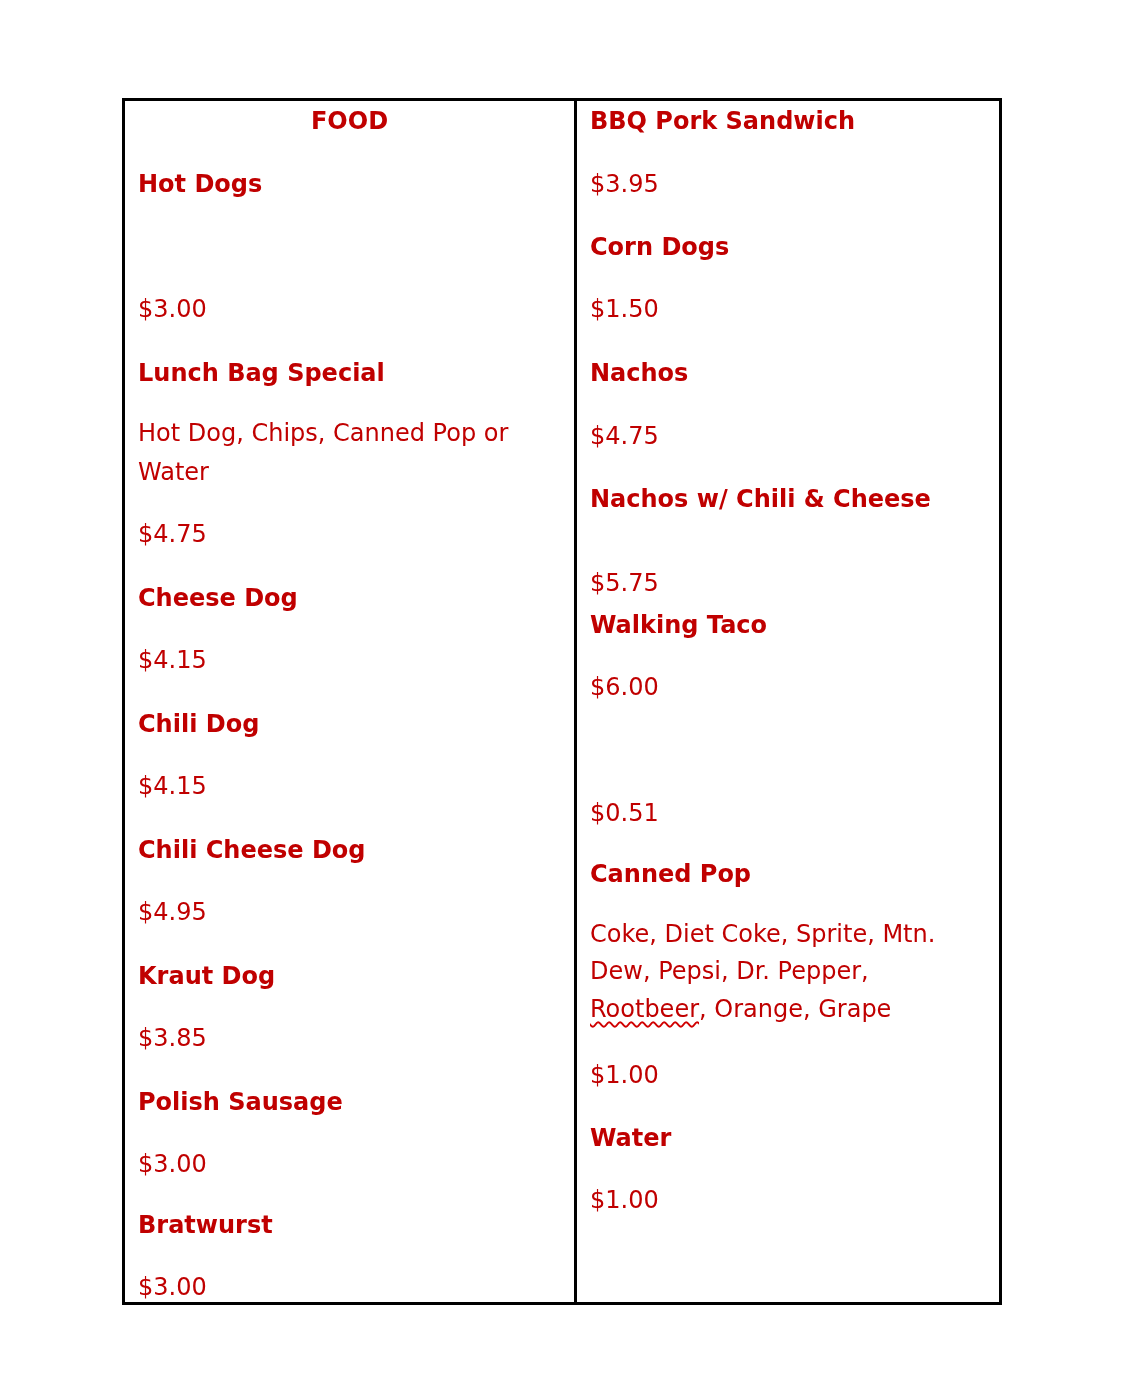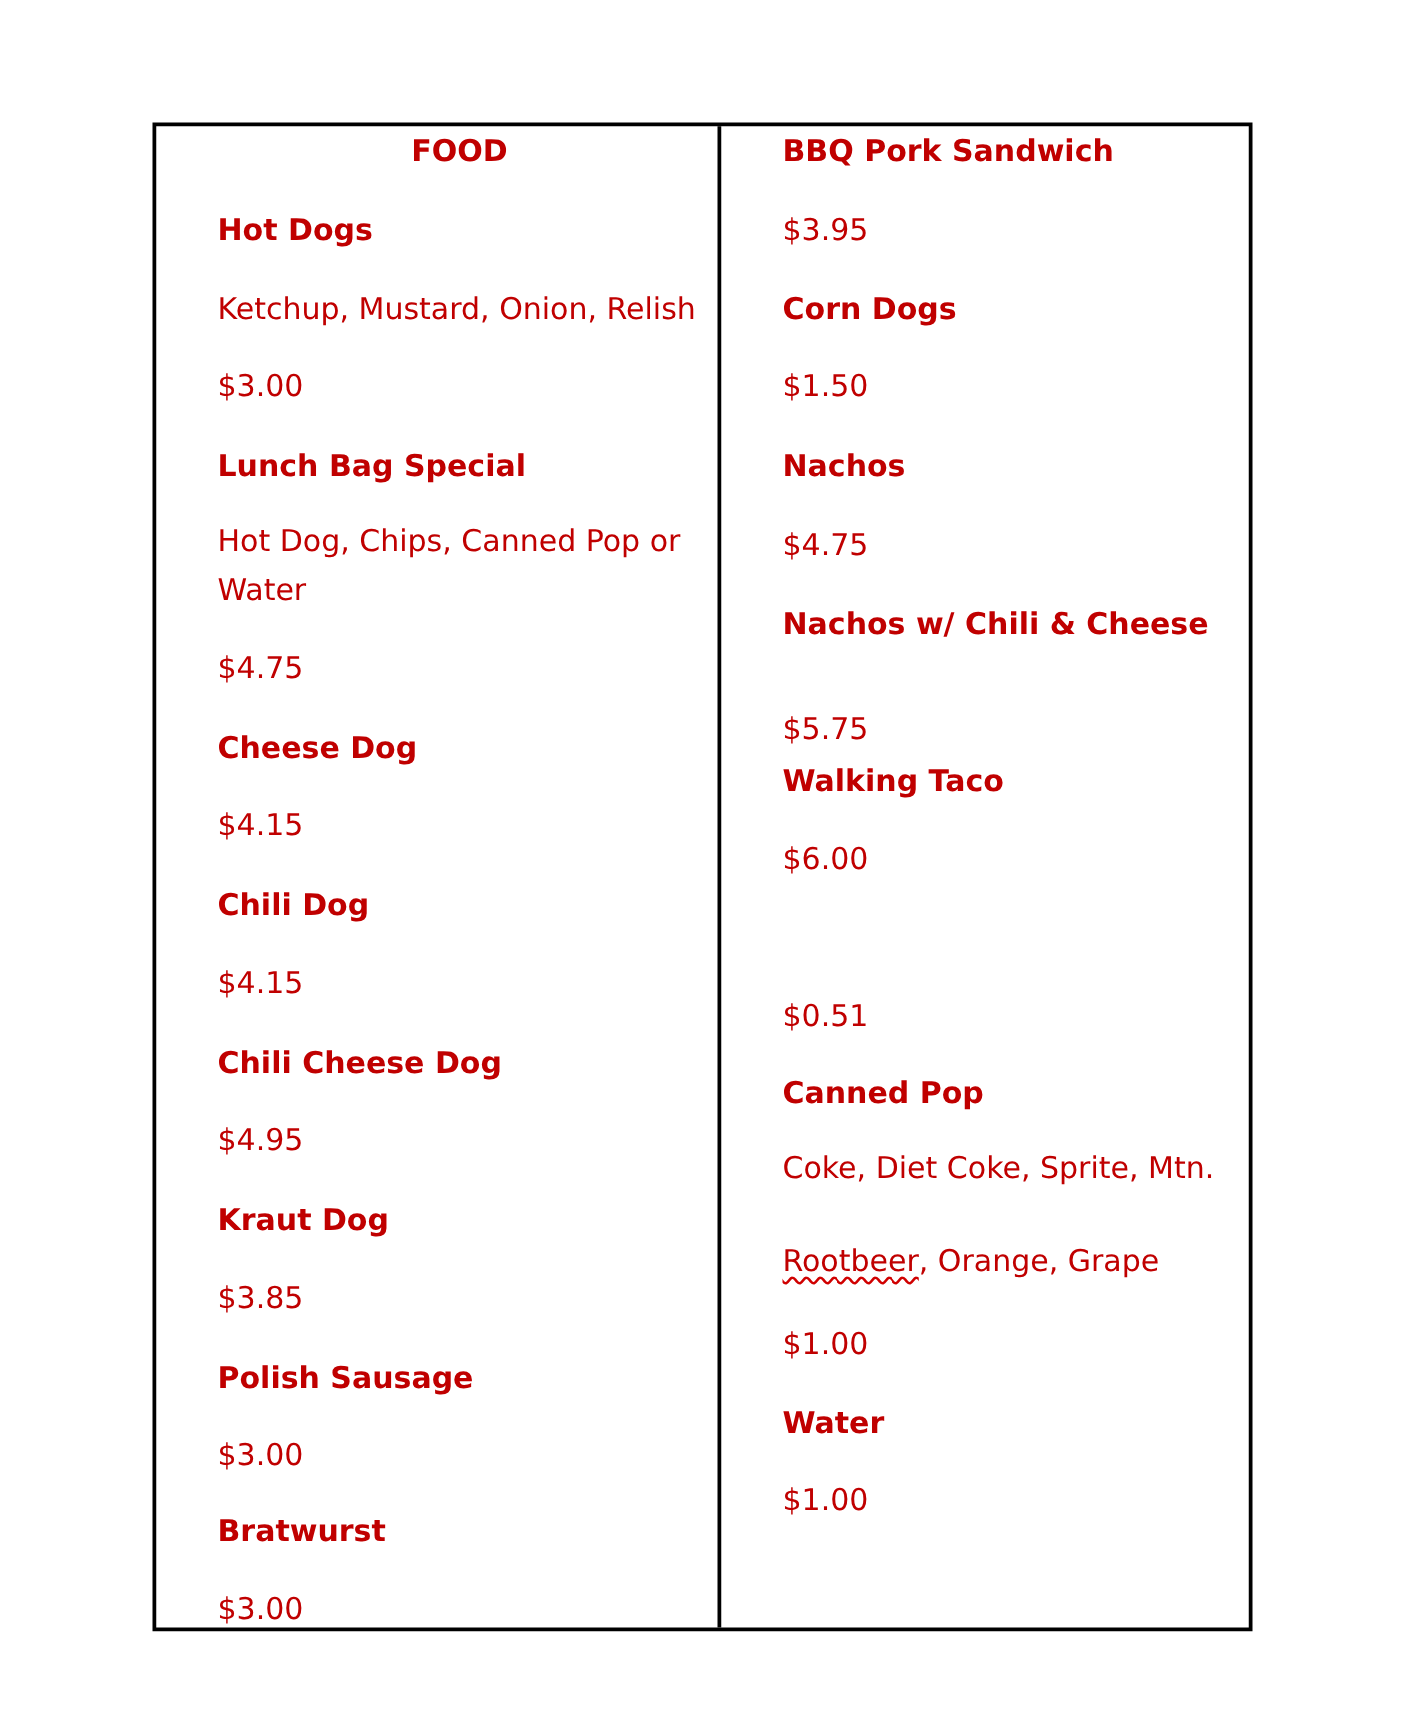--- a/index.html
+++ b/index.html
@@ -1,33 +1,32 @@
 <!DOCTYPE html>
 <html><head>
 <meta charset="utf-8">
 <style>
   html, body { margin:0; padding:0; background:#ffffff; }
   body { width:1125px; height:1389px; position:relative; font-family:"DejaVu Sans", sans-serif; }
   .table { position:absolute; left:122px; top:98px; width:874px; height:1201px; border:3px solid #000; display:flex; }
   .col { position:relative; height:100%; }
   .col.left { width:449px; border-right:3px solid #000; }
   .col.right { flex:1;padding-left:28px; }
-  .line { position:absolute; left:13px; color:#c00000; font-size:24px; line-height:38px; white-space:nowrap;margin-left:36px; }
+  .line { position:absolute; left:13px; color:#c00000; font-size:24px; line-height:38px; white-space:nowrap; }
   .b { font-weight:bold; }
   .center { left:0; right:0; text-align:center; }
   .spell { text-decoration: underline wavy #d00000; text-decoration-thickness:1.5px; text-underline-offset:4px; }
 </style>
 </head>
 <body>
 
 <div class="table">
   <div class="col left">
     <div class="line b center" style="top:1px">FOOD</div>
     <div class="line b" style="top:64px">Hot Dogs</div>
-    <div class="line" style="top:127px">Ketchup, Mustard, Onion, Relish</div>
     <div class="line" style="top:189px">$3.00</div>
     <div class="line b" style="top:253px">Lunch Bag Special</div>
     <div class="line" style="top:313px">Hot Dog, Chips, Canned Pop or</div>
     <div class="line" style="top:352px">Water</div>
     <div class="line" style="top:414px">$4.75</div>
     <div class="line b" style="top:478px">Cheese Dog</div>
     <div class="line" style="top:540px">$4.15</div>
     <div class="line b" style="top:604px">Chili Dog</div>
     <div class="line" style="top:666px">$4.15</div>
     <div class="line b" style="top:730px">Chili Cheese Dog</div>
@@ -46,18 +45,19 @@
     <div class="line" style="top:189px">$1.50</div>
     <div class="line b" style="top:253px">Nachos</div>
     <div class="line" style="top:316px">$4.75</div>
     <div class="line b" style="top:379px">Nachos w/ Chili &amp; Cheese</div>
     <div class="line" style="top:463px">$5.75</div>
     <div class="line b" style="top:505px">Walking Taco</div>
     <div class="line" style="top:567px">$6.00</div>
     <div class="line" style="top:693px">$0.51</div>
     <div class="line b" style="top:754px">Canned Pop</div>
     <div class="line" style="top:814px">Coke, Diet Coke, Sprite, Mtn.</div>
+    <div class="line" style="top:851px">Dew, Pepsi, Dr. Pepper,</div>
     <div class="line" style="top:889px"><span class="spell">Rootbeer</span><span>, Orange, Grape</span></div>
     <div class="line" style="top:955px">$1.00</div>
     <div class="line b" style="top:1018px">Water</div>
     <div class="line" style="top:1080px">$1.00</div>
   </div>
 </div>
 
 </body></html>

